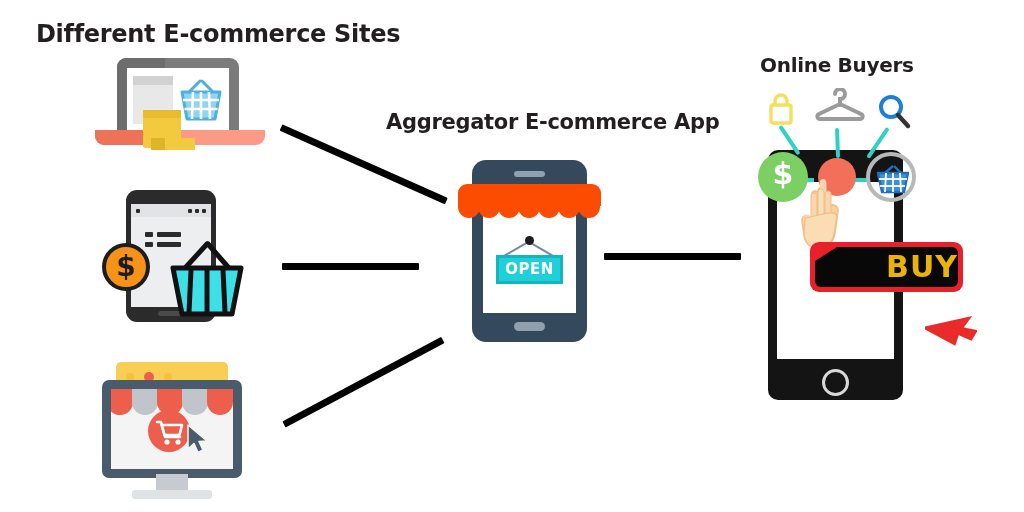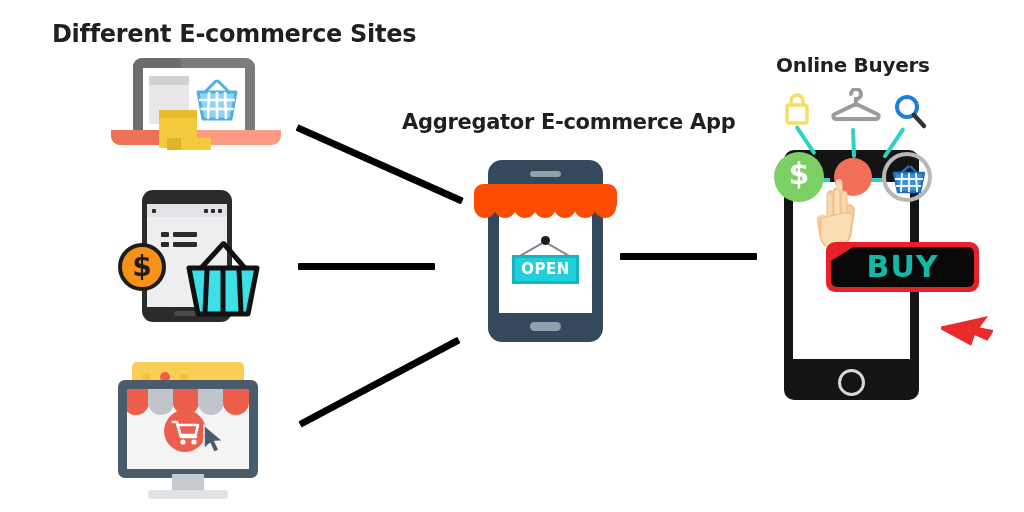--- a/index.html
+++ b/index.html
@@ -3,21 +3,21 @@
 <meta charset="utf-8">
 <style>
   html,body{margin:0;padding:0;}
   body{
     width:1024px;height:512px;
     background:#ffffff;
     font-family:"DejaVu Sans","Liberation Sans",sans-serif;
     overflow:hidden;
     position:relative;
   }
-  .stage{position:absolute;left:0;top:0;width:1000px;height:512px;margin-left:16px;}
+  .stage{position:absolute;left:0;top:0;width:1000px;height:512px;}
   .abs{position:absolute;}
 
   
   .heading{
     font-weight:bold;
     color:#231f20;
     letter-spacing:-0.3px;
     white-space:nowrap;
   }
   #h-left  {left:36px; top:20px;  font-size:24px;}
@@ -94,21 +94,21 @@
   .badge-green span{position:absolute;left:0;right:0;top:4px;text-align:center;font-size:30px;font-weight:bold;color:#ffffff;}
   .badge-coral{background:#f2705a;}
   .badge-ring{border:4px solid #b8b8b8;box-sizing:border-box;background:transparent;}
   .dash{position:absolute;height:4px;background:#2fd1c3;}
 
   
   #buy-button{position:absolute;left:810px;top:242px;width:153px;height:50px;}
   .buy-outer{position:absolute;left:0;top:0;width:153px;height:50px;background:#e8202a;border-radius:9px;}
   .buy-inner{position:absolute;left:5px;top:5px;width:143px;height:40px;background:#080808;border-radius:6px;
     clip-path:polygon(22px 0,143px 0,143px 40px,0 40px,0 14px);}
-  .buy-inner span{display:block;text-align:center;color:#14b8a6;font-weight:bold;font-size:30px;line-height:40px;letter-spacing:1px;}
+  .buy-inner span{display:block;text-align:right;color:#eab308;font-weight:bold;font-size:30px;line-height:40px;letter-spacing:1px;}
 
   
   #cursor-arrow{position:absolute;left:925px;top:300px;width:52px;height:52px;}
 
   
   #hand-pointer{position:absolute;left:798px;top:178px;width:52px;height:72px;}
 </style>
 </head>
 <body>
 

